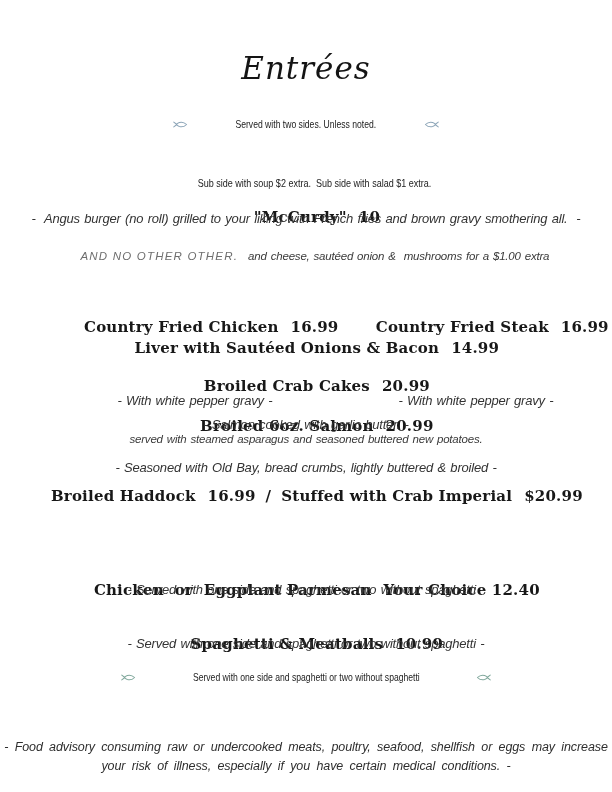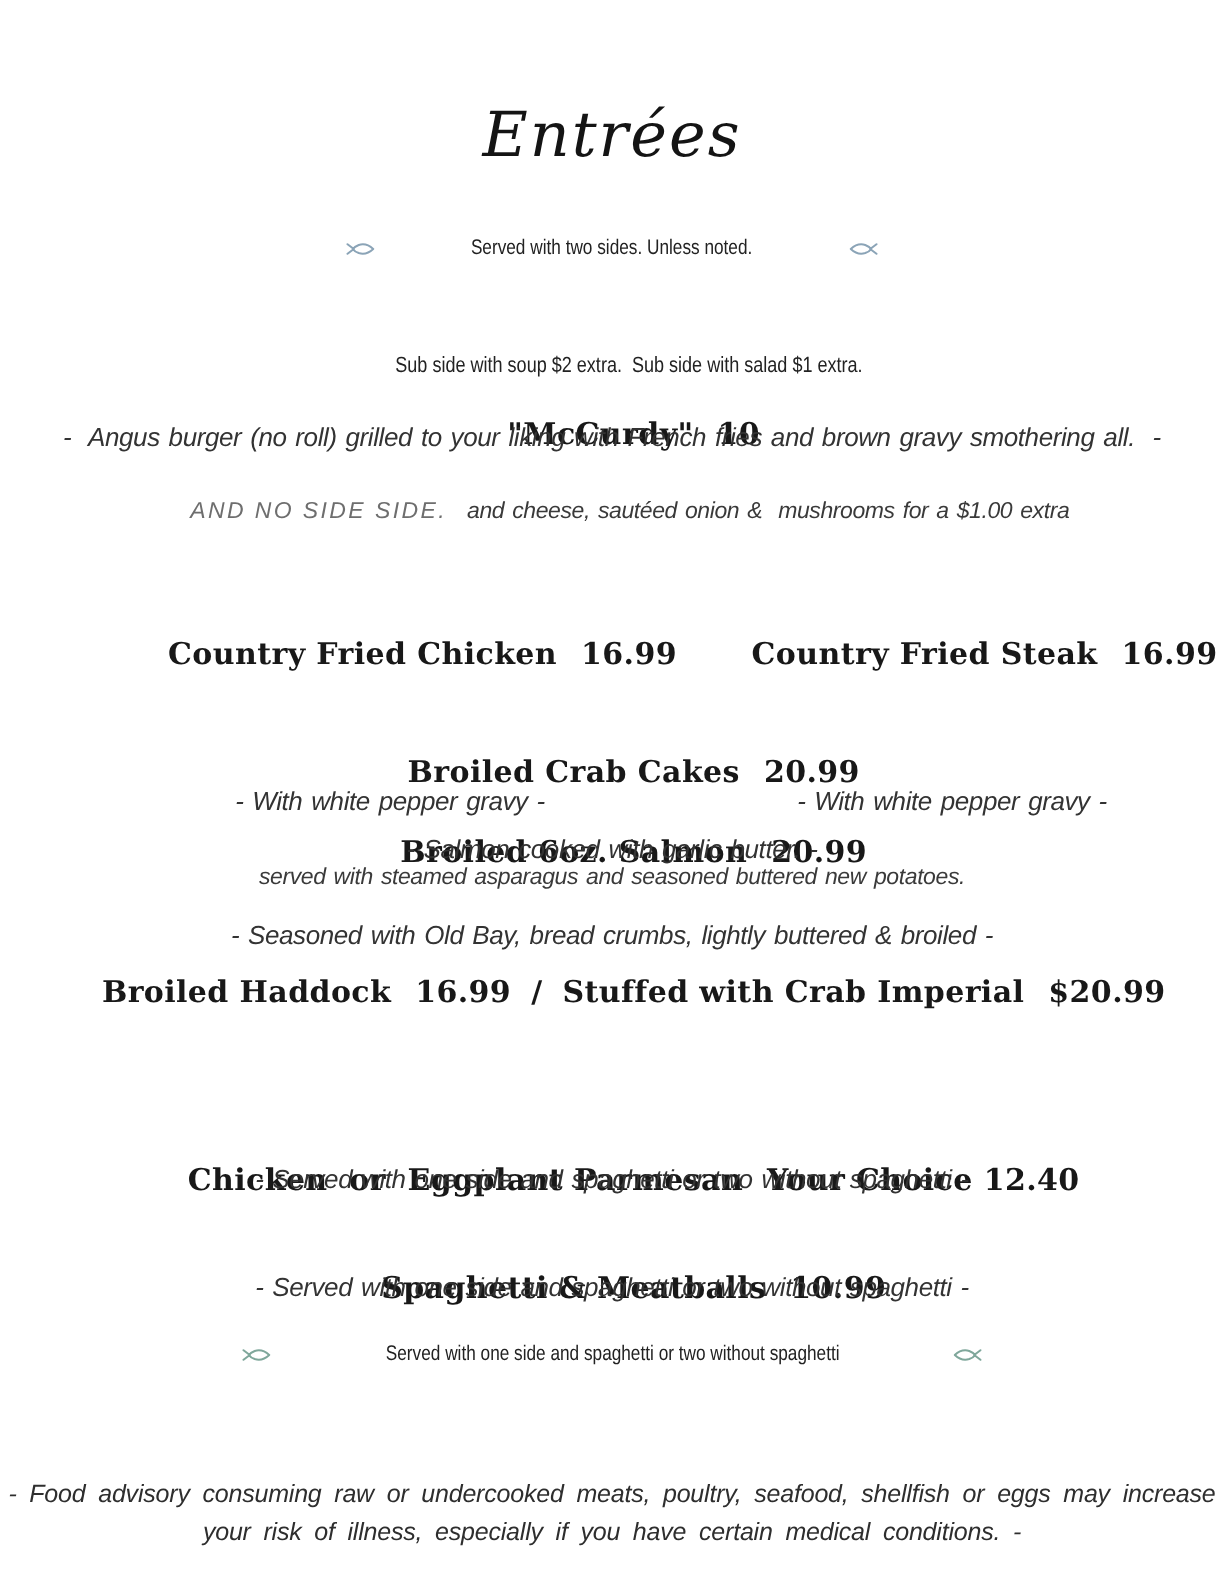--- a/index.html
+++ b/index.html
@@ -118,36 +118,39 @@
 
   <div class="line sub-note" style="top:155px">
     <span class="condensed">Sub side with soup $2 extra.  Sub side with salad $1 extra.</span>
   </div>
 
   <div class="line heading" style="top:190px">
     <span>"McCurdy"</span><span class="h-price">10</span>
   </div>
   <div class="line script" style="top:211px">-  Angus burger (no roll) grilled to your liking with French fries and brown gravy smothering all.  -</div>
   <div class="line" style="top:228px">
-    <span class="caps">AND NO SIDE SIDE.</span><span class="script script-sm">and cheese, sautéed onion &amp;  mushrooms for a $1.00 extra</span>
+    <span class="caps">AND NO OTHER OTHER.</span><span class="script script-sm">and cheese, sautéed onion &amp;  mushrooms for a $1.00 extra</span>
   </div>
 
   <div class="col col-left" style="top:264px">
     <div class="heading">
       <span>Country Fried Chicken</span><span class="h-price">16.99</span>
     </div>
     <div class="script desc">- With white pepper gravy -</div>
   </div>
   <div class="col col-right" style="top:264px">
     <div class="heading">
       <span>Country Fried Steak</span><span class="h-price">16.99</span>
     </div>
     <div class="script desc">- With white pepper gravy -</div>
   </div>
 
+  <div class="line heading" style="top:321px">
+    <span>Liver with Sautéed Onions &amp; Bacon</span><span class="h-price">14.99</span>
+  </div>
 
   <div class="line heading" style="top:359px">
     <span>Broiled Crab Cakes</span><span class="h-price">20.99</span>
   </div>
 
   <div class="line heading" style="top:399px">
     <span>Broiled 6oz. Salmon</span><span class="h-price">20.99</span>
   </div>
   <div class="line script" style="top:417px">- Salmon cooked with garlic butter. -</div>
   <div class="line script script-sm" style="top:433px">served with steamed asparagus and seasoned buttered new potatoes.</div>

